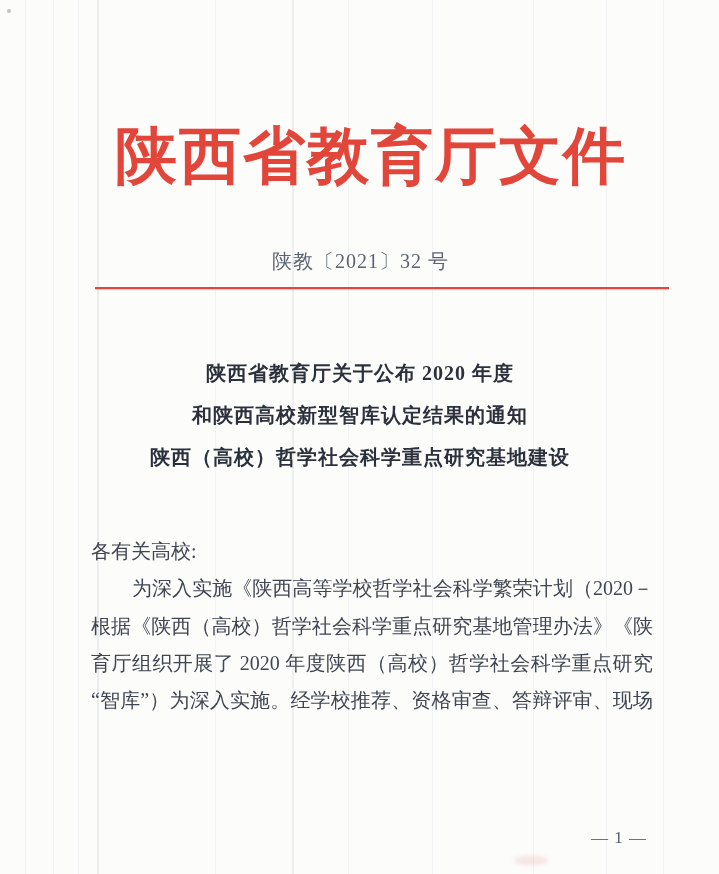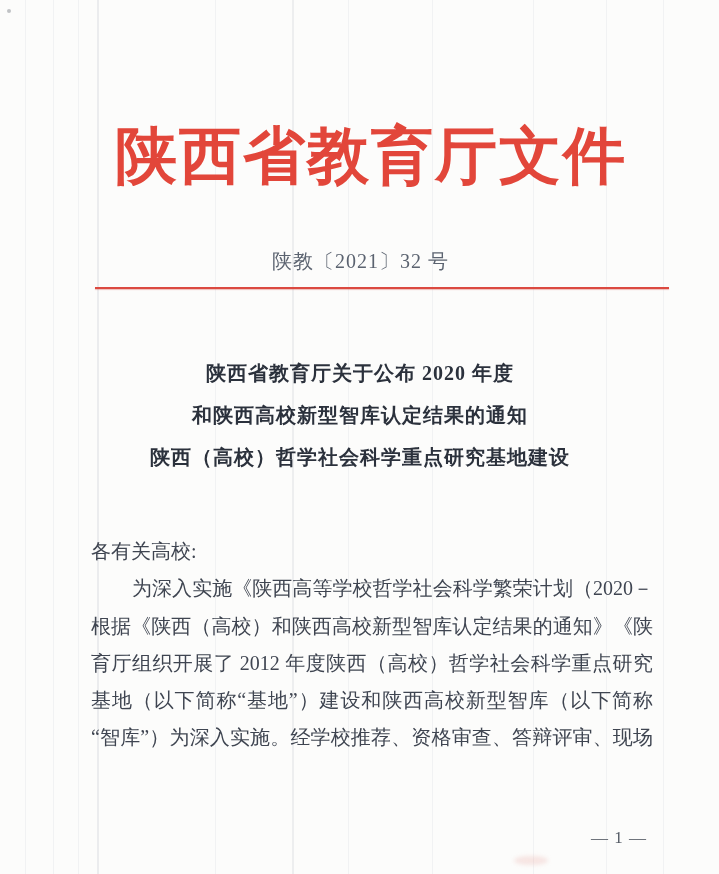--- a/index.html
+++ b/index.html
@@ -161,21 +161,20 @@
 
   <div class="doc-title">
     <div>陕西省教育厅关于公布 2020 年度</div>
     <div>和陕西高校新型智库认定结果的通知</div>
     <div>陕西（高校）哲学社会科学重点研究基地建设</div>
   </div>
 
   <div class="body-text">
     <div class="line salutation">各有关高校:</div>
     <div class="line indent">为深入实施《陕西高等学校哲学社会科学繁荣计划（2020－</div>
-    <div class="line">根据《陕西（高校）和陕西高校新型智库认定结果的通知》《陕</div>
-    <div class="line">育厅组织开展了 2012 年度陕西（高校）哲学社会科学重点研究</div>
-    <div class="line">基地（以下简称“基地”）建设和陕西高校新型智库（以下简称</div>
+    <div class="line">根据《陕西（高校）哲学社会科学重点研究基地管理办法》《陕</div>
+    <div class="line">育厅组织开展了 2020 年度陕西（高校）哲学社会科学重点研究</div>
     <div class="line">“智库”）为深入实施。经学校推荐、资格审查、答辩评审、现场</div>
   </div>
 
   <div class="pagenum">— 1 —</div>
 
 </div>
 
 </body></html>

